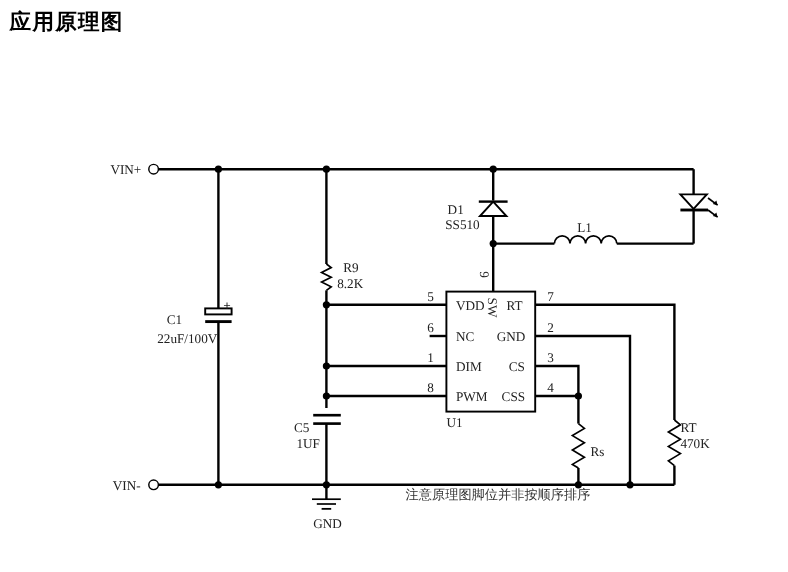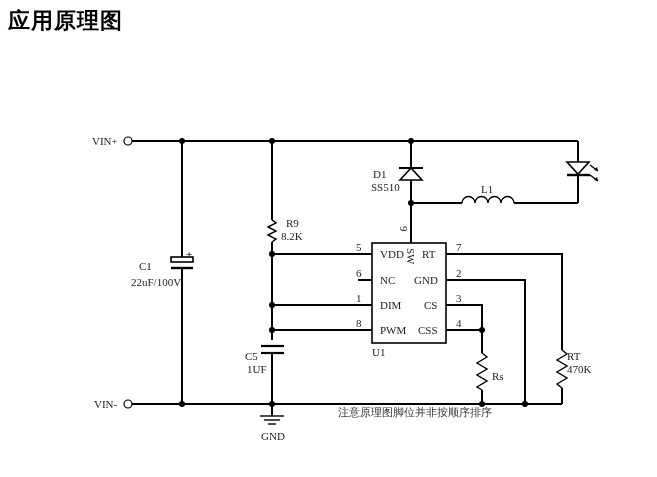--- a/index.html
+++ b/index.html
@@ -1,20 +1,20 @@
 <!DOCTYPE html>
 <html><head>
 <meta charset="utf-8">
 <style>
   html, body { margin: 0; padding: 0; background: #ffffff; }
   body { width: 657px; height: 477px; position: relative; overflow: hidden; }
   .title {
     position: absolute; left: 8px; top: 6px;
     font-family: "DejaVu Sans", sans-serif; font-weight: bold;
-    font-size: 22px; color: #000; letter-spacing: 1px;
+    font-size: 18px; color: #000; letter-spacing: 1px;
   }
   svg { position: absolute; left: 0; top: 0; }
   svg text { font-family: "Liberation Serif", "DejaVu Serif", serif; fill: #222; }
   .w { stroke: #000; stroke-width: 2; fill: none; }
   .thin { stroke: #000; stroke-width: 1.4; fill: none; }
   .dot { fill: #000; }
   .lbl { font-size: 11px; }
   .pin { font-size: 11px; }
   .note { font-family: "DejaVu Sans", sans-serif; font-size: 11px; fill: #333; }
 </style>

